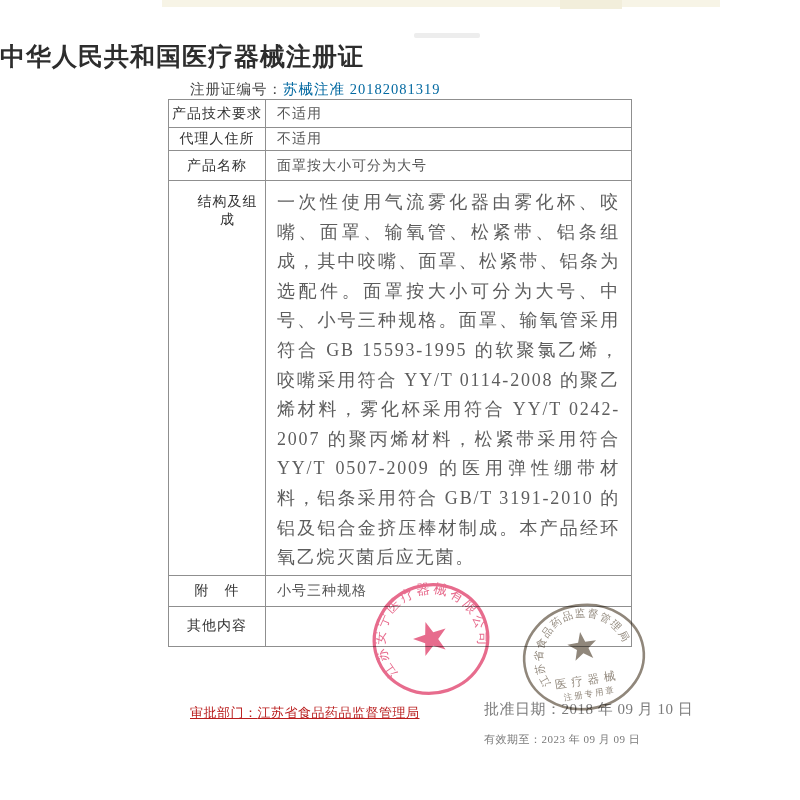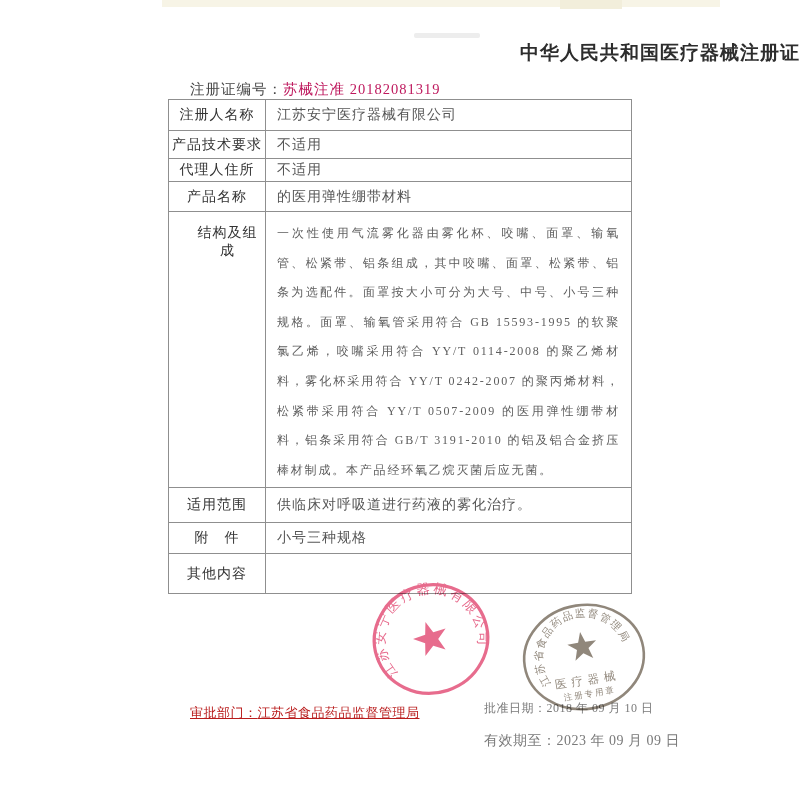--- a/index.html
+++ b/index.html
@@ -7,53 +7,53 @@
     width:800px; height:800px; position:relative; overflow:hidden;
     background:#ffffff;
     font-family:"Liberation Serif","DejaVu Serif",serif;
   }
   .scan-band-top  { position:absolute; left:162px; top:0; width:558px; height:7px; background:#f7f4e6; }
   .scan-band-top2 { position:absolute; left:560px; top:0; width:62px; height:9px; background:#f2eedb; }
   .smudge { position:absolute; left:414px; top:33px; width:66px; height:5px; background:#ededed; border-radius:2px; }
 
   .doc-title {
     position:absolute; top:40px; left:0; width:100%;
-    text-align:right; font-size:19px; font-weight:bold; color:#2d2d2d;
+    text-align:left; font-size:25px; font-weight:bold; color:#2d2d2d;
     letter-spacing:1px;
   }
   .regline {
     position:absolute; left:190px; top:80px;
     font-size:14.5px; color:#474747; letter-spacing:1px;
   }
-  .regline .reg-value { color:#be185d; }
+  .regline .reg-value { color:#0369a1; }
 
   table.cert {
     position:absolute; left:168px; top:99px; width:464px;
     border-collapse:collapse; table-layout:fixed;
   }
   table.cert th, table.cert td { border:1px solid #8f8f8f; }
   table.cert th {
     width:90px; font-size:14px; font-weight:normal; color:#333;
     text-align:center; letter-spacing:1px; padding:0 3px;
   }
   table.cert td {
     font-size:14px; color:#565656; padding:2px 11px; letter-spacing:1px;
   }
   tr.r1{height:31px} tr.r2{height:28px} tr.r3{height:30px} tr.r4{height:28px}
   tr.r5{height:22px} tr.r6{height:30px} tr.r7{height:30px} tr.r8{height:247px}
   tr.r9{height:35px} tr.r10{height:31px} tr.r11{height:40px} tr.r12{height:35px}
   tr.r8 th { vertical-align:top; padding-top:12px;padding-left:24px; }
   tr.r8 td {
     vertical-align:top; padding-top:7px; line-height:29.6px;
-    text-align:justify; letter-spacing:1.8px; font-size:12px; color:#5d5d5d;
+    text-align:justify; letter-spacing:1.8px; font-size:18px; color:#5d5d5d;
   }
 
   .approval-dept { position:absolute; left:190px; top:704px; font-size:13px; color:#b91c1c; letter-spacing:0.5px;text-decoration:underline; }
-  .approval-date { position:absolute; left:484px; top:700px; font-size:12px; color:#7a7a7a; letter-spacing:0.5px; }
-  .valid-until   { position:absolute; left:484px; top:732px; font-size:14px; color:#7a7a7a; letter-spacing:0.5px;font-family:Liberation Serif, serif; }
+  .approval-date { position:absolute; left:484px; top:700px; font-size:15px; color:#7a7a7a; letter-spacing:0.5px; }
+  .valid-until   { position:absolute; left:484px; top:732px; font-size:11px; color:#7a7a7a; letter-spacing:0.5px;font-family:Liberation Serif, serif; }
 
   .seal { position:absolute; mix-blend-mode:multiply; pointer-events:none; }
   .seal svg { width:100%; height:100%; overflow:visible; }
   .company-seal {
     left:367px; top:577px; width:128px; height:124px;
     color:#e24b74; opacity:0.82; transform:rotate(-18deg);
   }
   .authority-seal {
     left:516px; top:597px; width:136px; height:120px;
     color:#7d7264; opacity:0.85; transform:rotate(-9deg);
@@ -67,43 +67,35 @@
 <div class="smudge"></div>
 
 <div class="doc-title">中华人民共和国医疗器械注册证</div>
 
 <div class="regline">
   <span class="reg-label">注册证编号：</span><span class="reg-value">苏械注准 20182081319</span>
 </div>
 
 <table class="cert">
   <tbody>
-      <tr class="r1">
-    <th>注册人名称</th>
-    <td>江苏安宁医疗器械有限公司</td>
-  </tr>
   <tr class="r4">
     <th>产品技术要求</th>
     <td>不适用</td>
   </tr>
   <tr class="r5">
     <th>代理人住所</th>
     <td>不适用</td>
   </tr>
   <tr class="r6">
     <th>产品名称</th>
-    <td>的医用弹性绷带材料</td>
+    <td>面罩按大小可分为大号</td>
   </tr>
   <tr class="r8">
     <th>结构及组成</th>
     <td>一次性使用气流雾化器由雾化杯、咬嘴、面罩、输氧管、松紧带、铝条组成，其中咬嘴、面罩、松紧带、铝条为选配件。面罩按大小可分为大号、中号、小号三种规格。面罩、输氧管采用符合 GB 15593-1995 的软聚氯乙烯，咬嘴采用符合 YY/T 0114-2008 的聚乙烯材料，雾化杯采用符合 YY/T 0242-2007 的聚丙烯材料，松紧带采用符合 YY/T 0507-2009 的医用弹性绷带材料，铝条采用符合 GB/T 3191-2010 的铝及铝合金挤压棒材制成。本产品经环氧乙烷灭菌后应无菌。</td>
-  </tr>
-  <tr class="r9">
-    <th>适用范围</th>
-    <td>供临床对呼吸道进行药液的雾化治疗。</td>
   </tr>
   <tr class="r10">
     <th>附　件</th>
     <td>小号三种规格</td>
   </tr>
   <tr class="r11">
     <th>其他内容</th>
     <td></td>
   </tr>
 </tbody>

